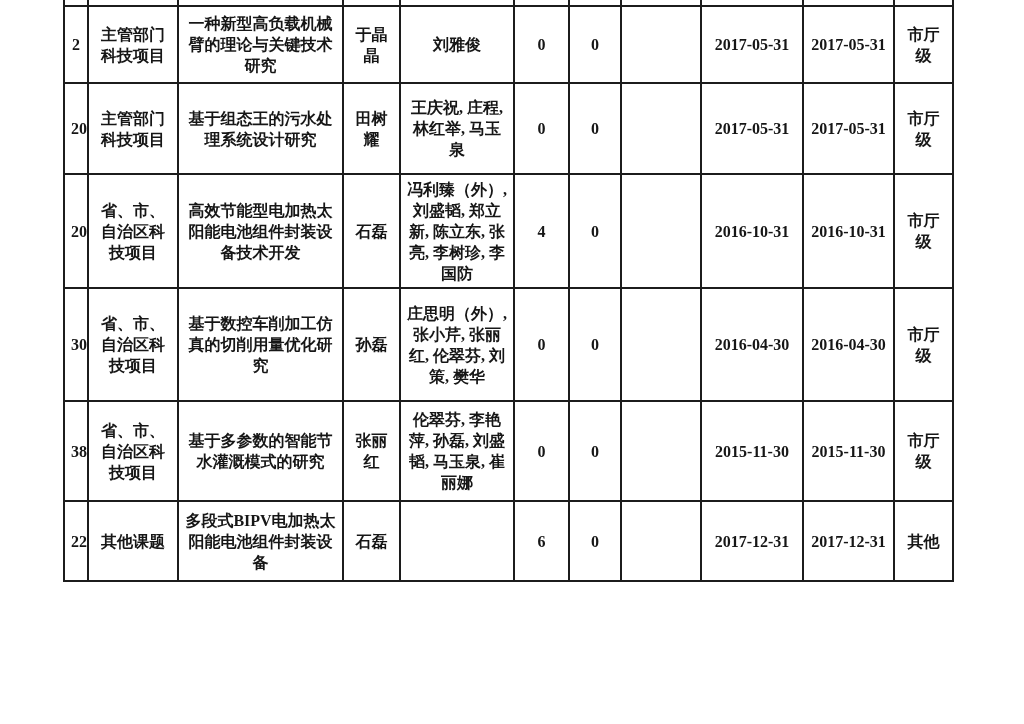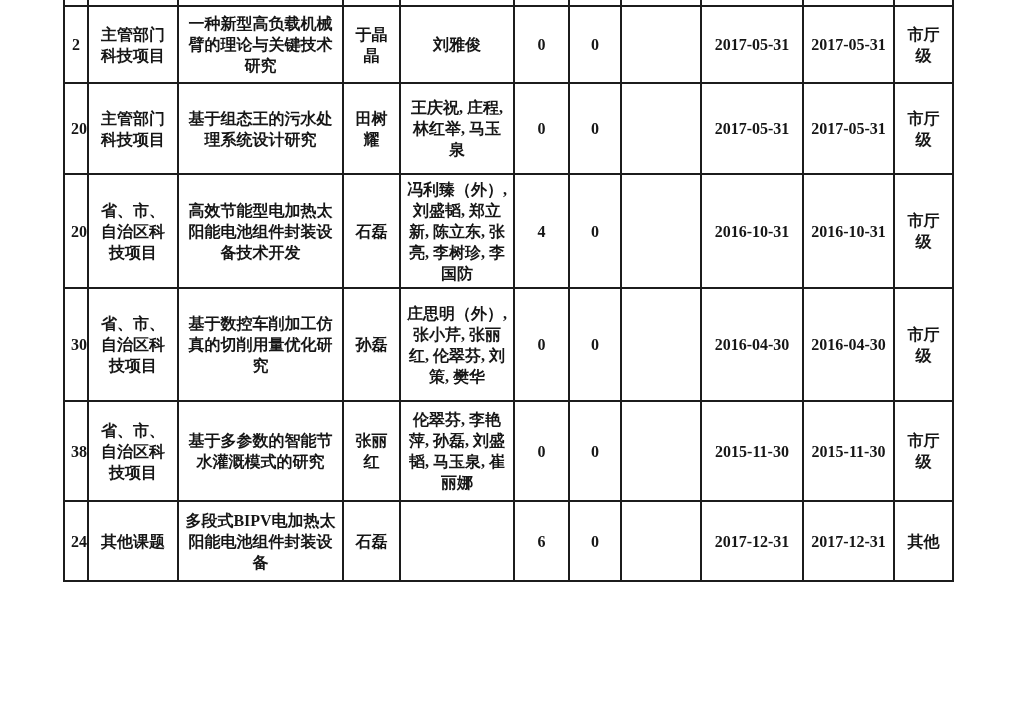--- a/index.html
+++ b/index.html
@@ -156,21 +156,21 @@
       <td class="c-members">伦翠芬, 李艳萍, 孙磊, 刘盛韬, 马玉泉, 崔丽娜</td>
       <td class="c-num">0</td>
       <td class="c-num">0</td>
       <td class="c-blank"></td>
       <td class="c-date">2015-11-30</td>
       <td class="c-date">2015-11-30</td>
       <td class="c-level">市厅级</td>
     </tr>
 
     <tr class="r22">
-      <td class="c-no">24</td>
+      <td class="c-no">22</td>
       <td class="c-type">其他课题</td>
       <td class="c-title">多段式BIPV电加热太阳能电池组件封装设备</td>
       <td class="c-leader">石磊</td>
       <td class="c-members"></td>
       <td class="c-num">6</td>
       <td class="c-num">0</td>
       <td class="c-blank"></td>
       <td class="c-date">2017-12-31</td>
       <td class="c-date">2017-12-31</td>
       <td class="c-level">其他</td>

